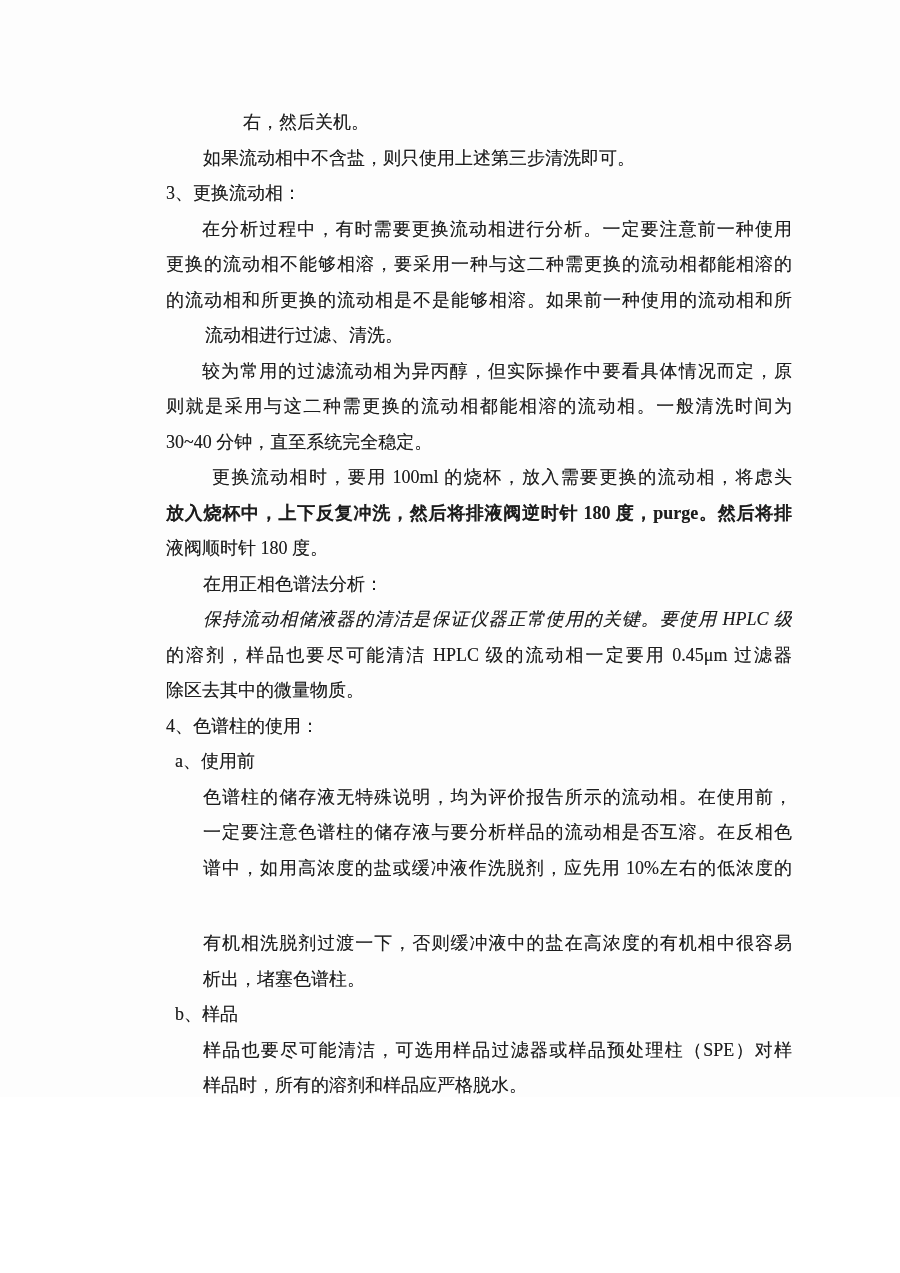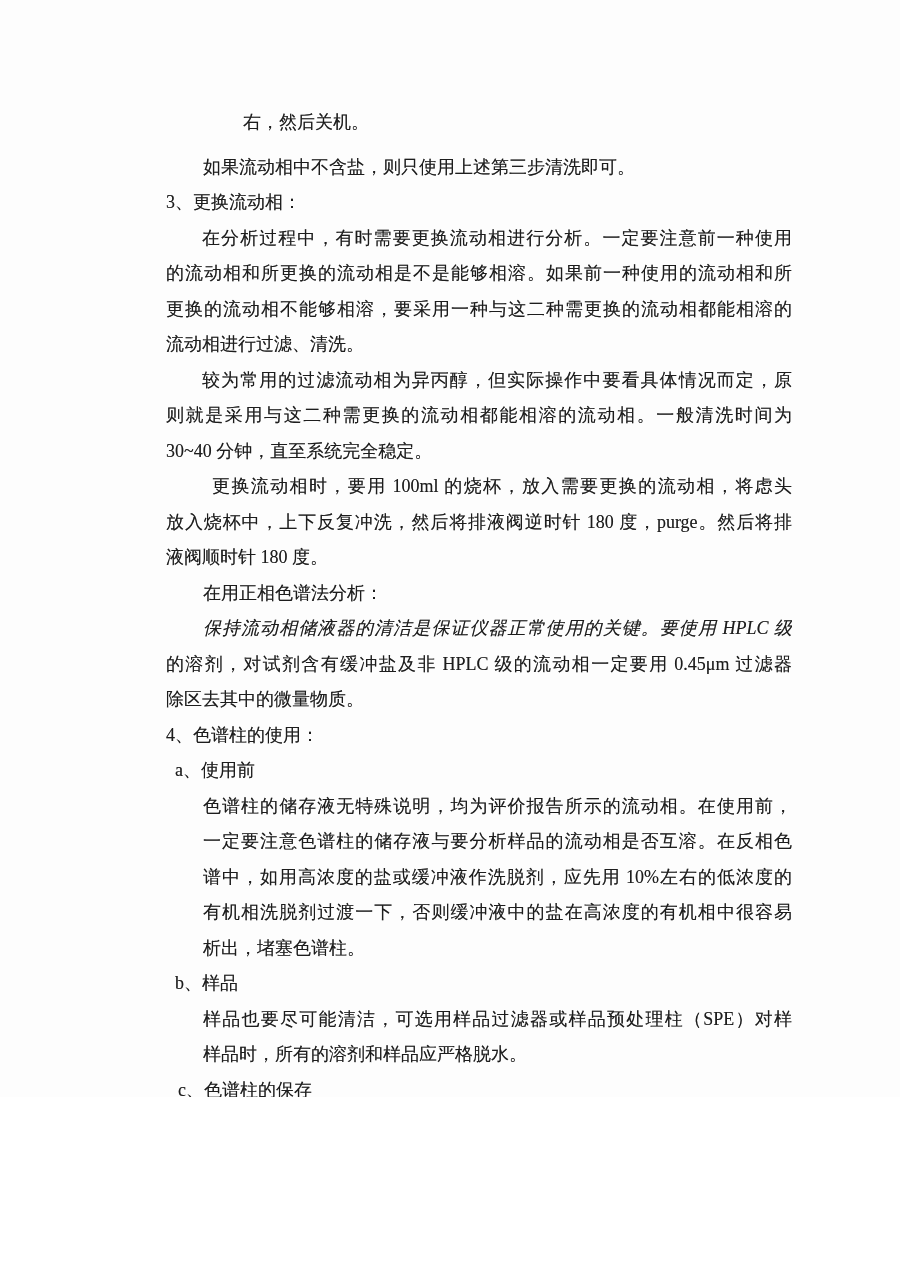--- a/index.html
+++ b/index.html
@@ -35,41 +35,41 @@
     text-align: justify;
     text-align-last: justify;
   }
 </style>
 </head>
 <body>
 
 <div class="page">
   <div class="doc">
       <div class="line" style="padding-left: 77px;">右，然后关机。</div>
-      <div class="line" style="padding-left: 37px; margin-top: 9px;">如果流动相中不含盐，则只使用上述第三步清洗即可。</div>
+      <div class="line" style="padding-left: 37px;">如果流动相中不含盐，则只使用上述第三步清洗即可。</div>
       <div class="line" style="padding-left: 0px;">3、更换流动相：</div>
       <div class="line j" style="padding-left: 36px;">在分析过程中，有时需要更换流动相进行分析。一定要注意前一种使用</div>
+      <div class="line j" style="padding-left: 0px;">更换的流动相不能够相溶，要采用一种与这二种需更换的流动相都能相溶的</div>
       <div class="line j" style="padding-left: 0px;">的流动相和所更换的流动相是不是能够相溶。如果前一种使用的流动相和所</div>
-      <div class="line j" style="padding-left: 0px;">更换的流动相不能够相溶，要采用一种与这二种需更换的流动相都能相溶的</div>
-      <div class="line" style="padding-left: 0px;">流动相进行过滤、清洗。</div>
+      <div class="line" style="padding-left: 0px; margin-left: 39px;">流动相进行过滤、清洗。</div>
       <div class="line j" style="padding-left: 36px;">较为常用的过滤流动相为异丙醇，但实际操作中要看具体情况而定，原</div>
       <div class="line j" style="padding-left: 0px;">则就是采用与这二种需更换的流动相都能相溶的流动相。一般清洗时间为</div>
       <div class="line" style="padding-left: 0px;">30~40 分钟，直至系统完全稳定。</div>
       <div class="line j" style="padding-left: 46px;">更换流动相时，要用 100ml 的烧杯，放入需要更换的流动相，将虑头</div>
-      <div class="line j" style="padding-left: 0px;">放入烧杯中，上下反复冲洗，然后将排液阀逆时针 180 度，purge。然后将排</div>
+      <div class="line j" style="padding-left: 0px; font-weight: bold;">放入烧杯中，上下反复冲洗，然后将排液阀逆时针 180 度，purge。然后将排</div>
       <div class="line" style="padding-left: 0px;">液阀顺时针 180 度。</div>
       <div class="line" style="padding-left: 37px;">在用正相色谱法分析：</div>
       <div class="line j" style="padding-left: 37px; font-style: italic;">保持流动相储液器的清洁是保证仪器正常使用的关键。要使用 HPLC 级</div>
-      <div class="line j" style="padding-left: 0px;">的溶剂，对试剂含有缓冲盐及非 HPLC 级的流动相一定要用 0.45μm 过滤器</div>
+      <div class="line j" style="padding-left: 0px;">的溶剂，样品也要尽可能清洁 HPLC 级的流动相一定要用 0.45μm 过滤器</div>
       <div class="line" style="padding-left: 0px;">除区去其中的微量物质。</div>
       <div class="line" style="padding-left: 0px;">4、色谱柱的使用：</div>
       <div class="line" style="padding-left: 9px;">a、使用前</div>
       <div class="line j" style="padding-left: 37px;">色谱柱的储存液无特殊说明，均为评价报告所示的流动相。在使用前，</div>
       <div class="line j" style="padding-left: 37px;">一定要注意色谱柱的储存液与要分析样品的流动相是否互溶。在反相色</div>
       <div class="line j" style="padding-left: 37px;">谱中，如用高浓度的盐或缓冲液作洗脱剂，应先用 10%左右的低浓度的</div>
-      <div class="line j" style="padding-left: 37px;">有机相洗脱剂过渡一下，否则缓冲液中的盐在高浓度的有机相中很容易</div>
+      <div class="line j" style="padding-left: 37px; margin-top: 40px;">有机相洗脱剂过渡一下，否则缓冲液中的盐在高浓度的有机相中很容易</div>
       <div class="line" style="padding-left: 37px;">析出，堵塞色谱柱。</div>
       <div class="line" style="padding-left: 9px;">b、样品</div>
       <div class="line j" style="padding-left: 37px;">样品也要尽可能清洁，可选用样品过滤器或样品预处理柱（SPE）对样</div>
       <div class="line" style="padding-left: 37px;">样品时，所有的溶剂和样品应严格脱水。</div>
       <div class="line" style="padding-left: 12px;">c、色谱柱的保存</div>
     </div>
 </div>
 
 </body></html>

